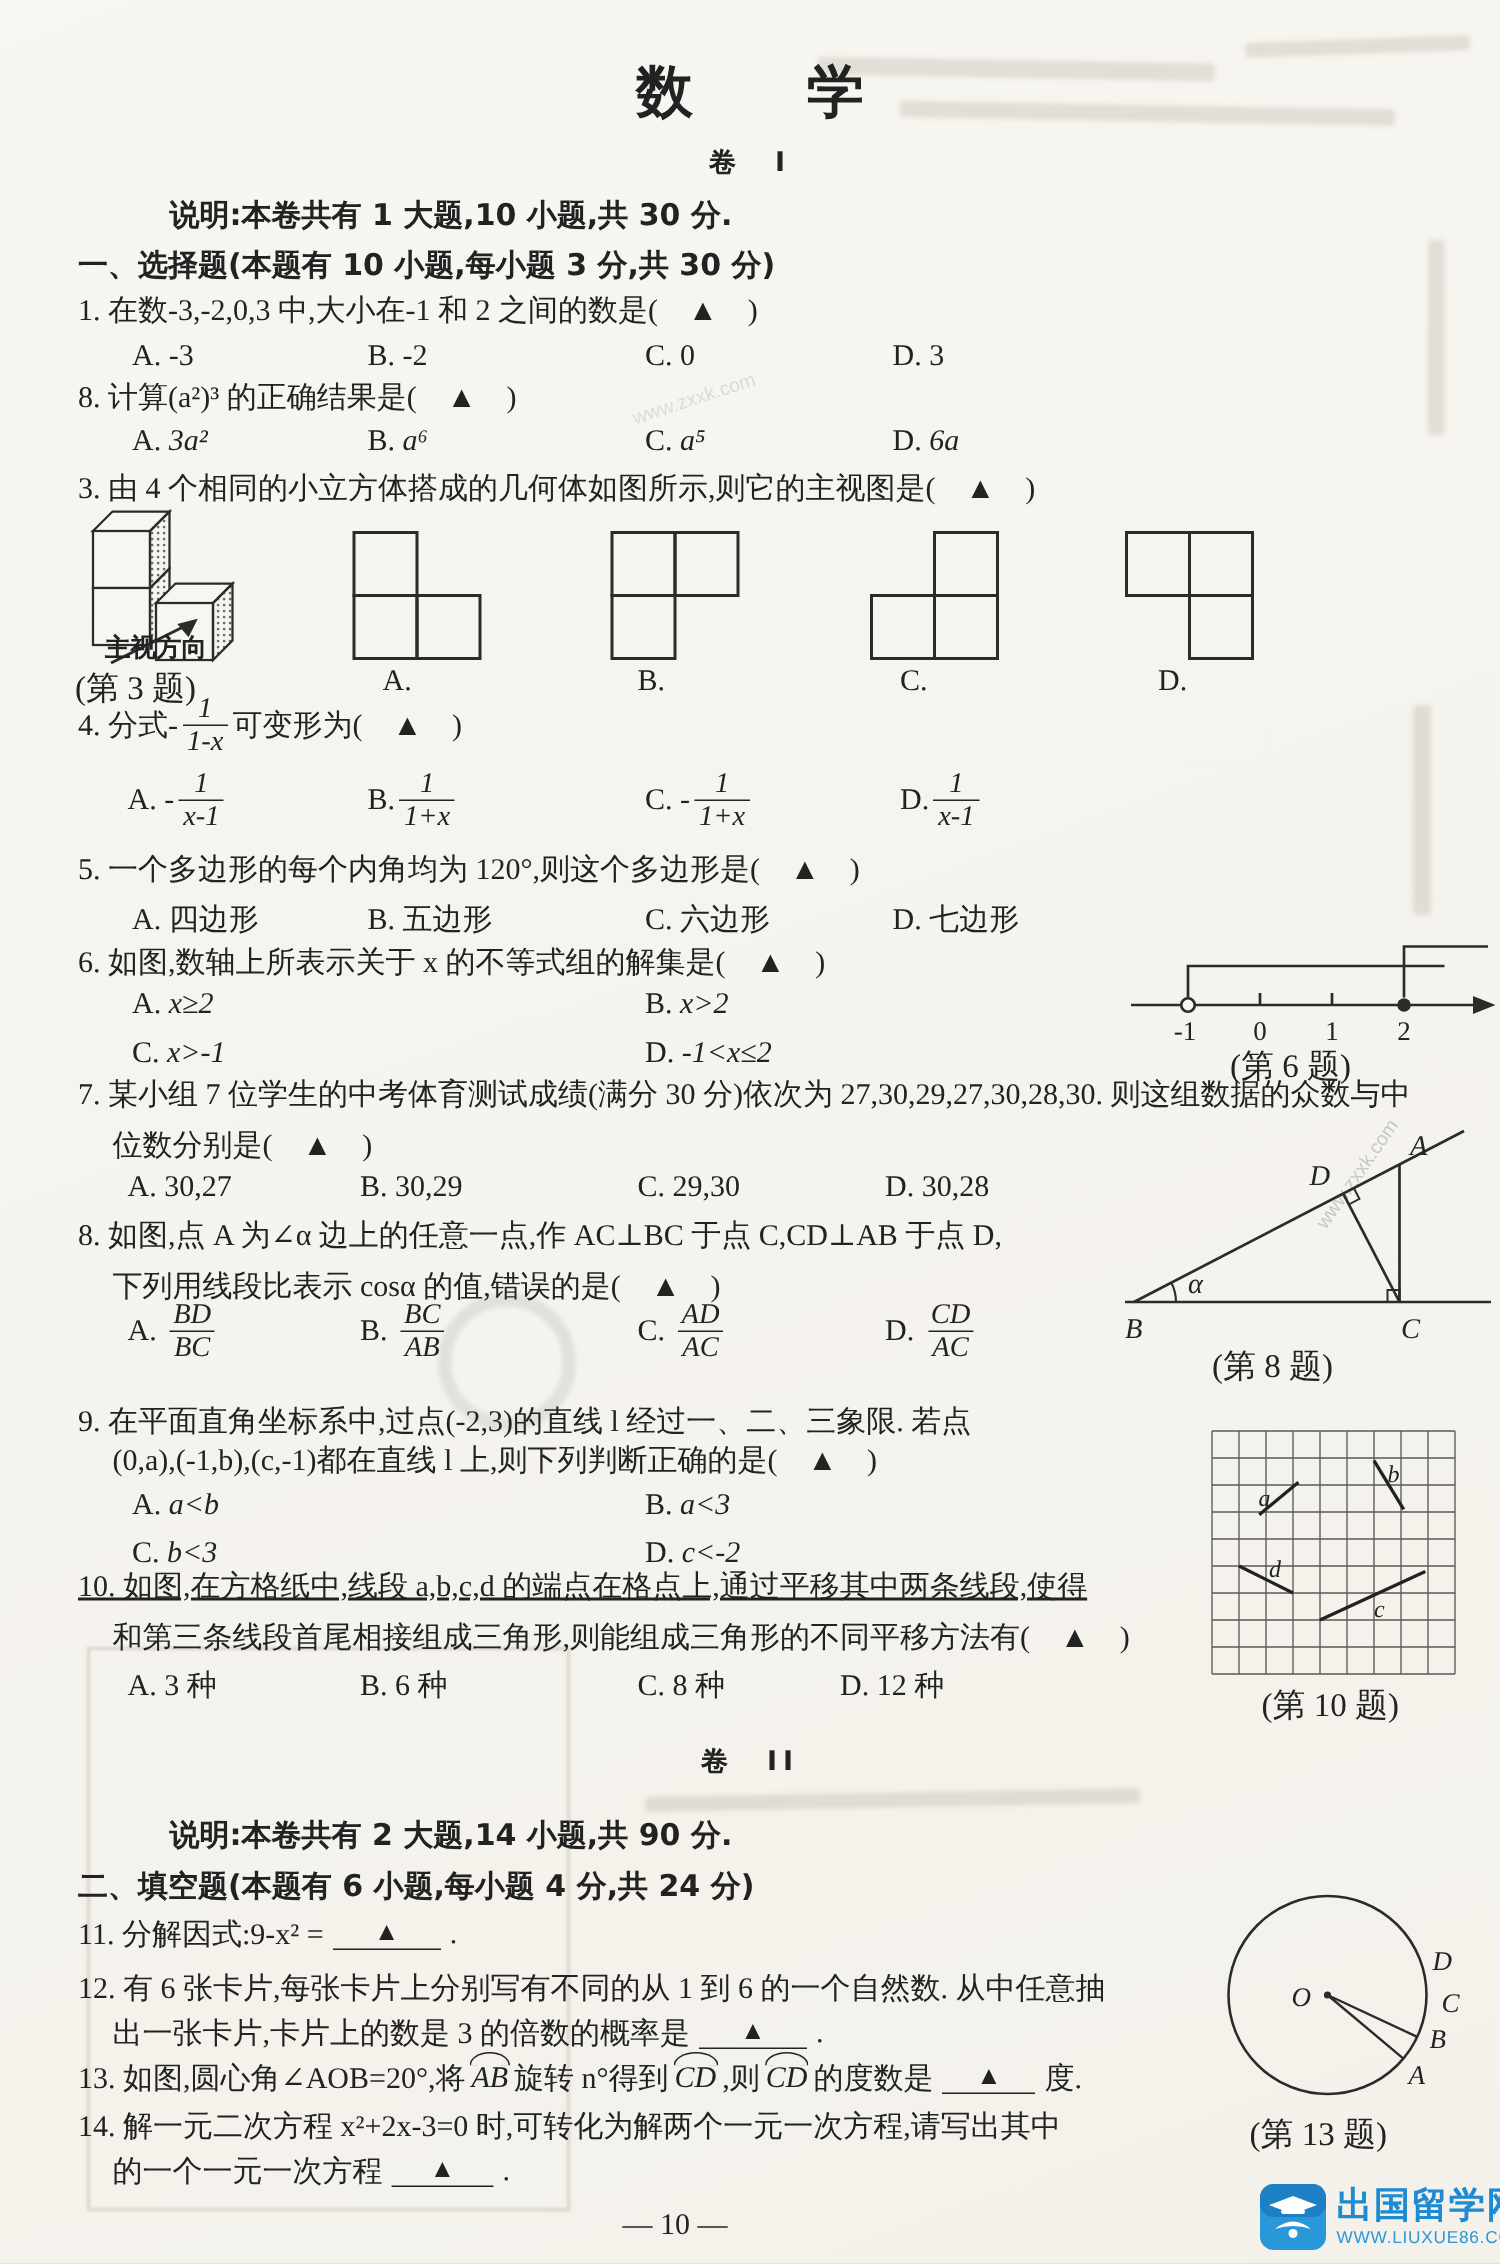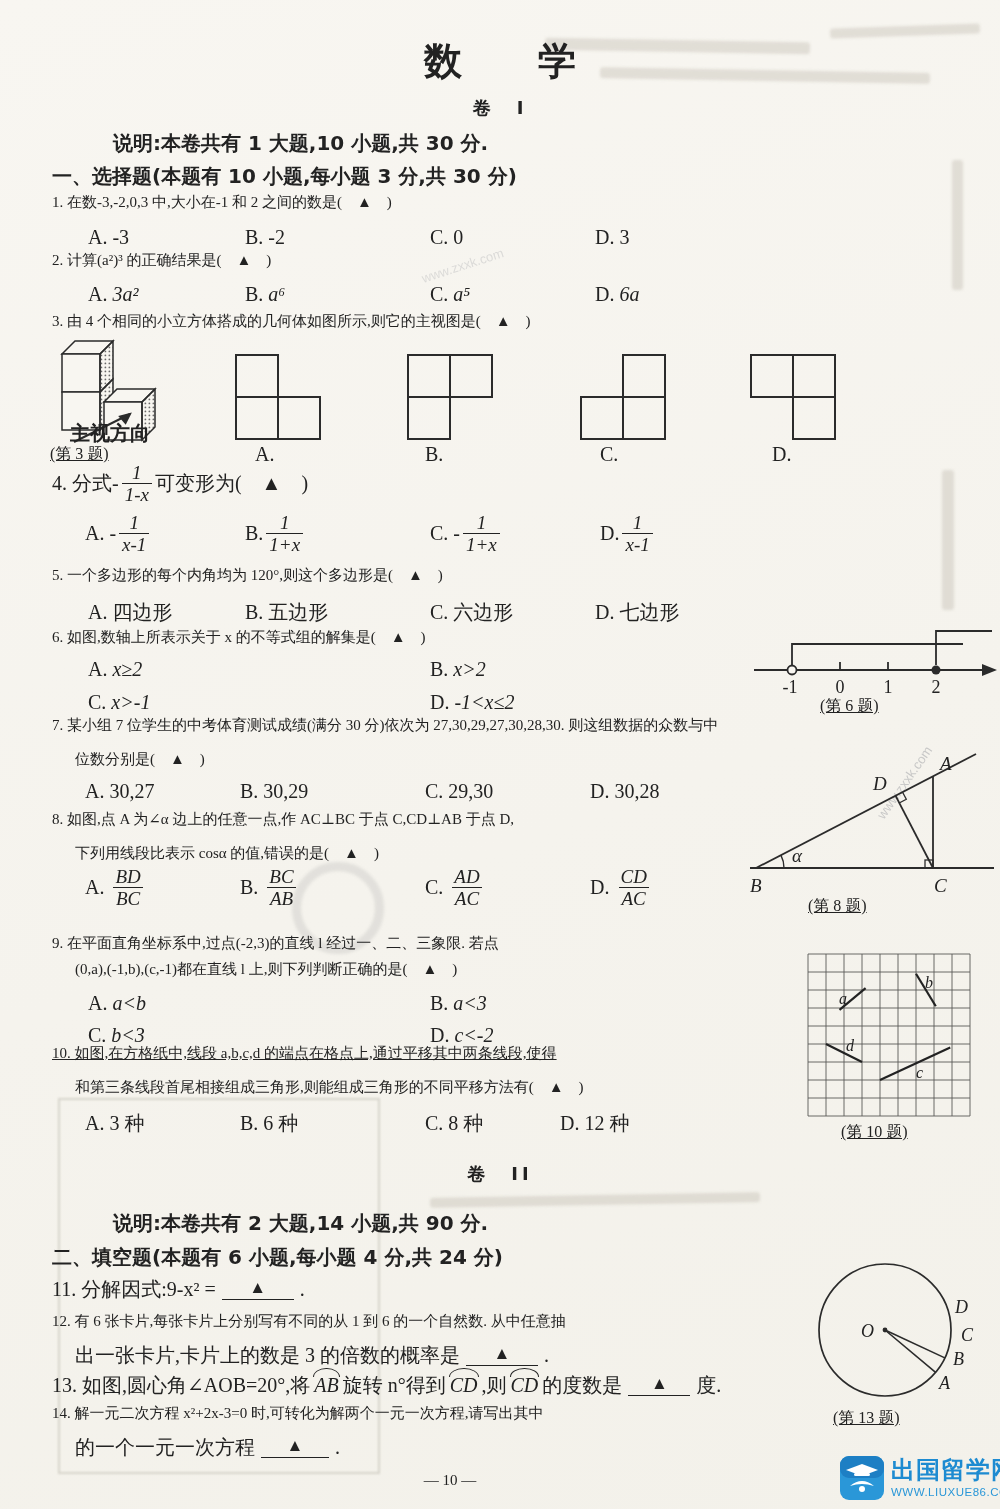--- a/index.html
+++ b/index.html
@@ -1,39 +1,39 @@
 <!DOCTYPE html>
 <html><head>
 <meta charset="utf-8">
 <style>
   html,body{margin:0;padding:0;background:#dedbd4;}
   .page{position:relative;width:1000px;height:1509px;margin:0 auto;overflow:hidden;
         background:linear-gradient(160deg,#f8f6f1 0%,#f5f3ed 55%,#f3f1ea 100%);
         font-family:"Liberation Serif","DejaVu Serif",serif;color:#222;}
-  .t{position:absolute;font-size:15px;white-space:nowrap;}
+  .t{position:absolute;font-size:20px;white-space:nowrap;}
   .bold{font-weight:bold;font-family:"DejaVu Sans","Liberation Sans",sans-serif;font-size:20px;}
   .center{left:0;width:1000px;text-align:center;}
   .title{font-size:38px;font-weight:bold;font-family:"DejaVu Sans","Liberation Sans",sans-serif;}
   .vol{font-size:18px;font-weight:bold;font-family:"DejaVu Sans","Liberation Sans",sans-serif;letter-spacing:4px;}
   .opt{position:absolute;font-size:20px;white-space:nowrap;}
   .ol{margin-right:5px;}
   .mi .ov{font-style:italic;}
   .fline{position:absolute;display:flex;align-items:center;white-space:nowrap;font-size:20px;}
   .fopt{position:absolute;display:flex;align-items:center;white-space:nowrap;font-size:20px;}
   .frac{display:inline-flex;flex-direction:column;align-items:center;line-height:1.12;font-size:19px;margin:0 3px;}
   .frac .den{border-top:1.5px solid #222;padding:0 3px;text-align:right;}
   .frac .num{padding:0 3px;}
   .fr-it{font-style:italic;}
   .blank{display:inline-block;text-align:center;border-bottom:1.8px solid #222;
          padding:0 10px 3px 10px;margin:0 6px;font-size:17px;line-height:1;}
   .arc{position:relative;display:inline-block;font-style:italic;padding:0 2px;margin:0 2px;}
   .arc::before{content:"";position:absolute;top:-6px;left:1px;right:1px;height:8px;
          border:1.4px solid #222;border-bottom:none;border-radius:50% 50% 0 0 / 100% 100% 0 0;}
   .fig{position:absolute;}
-  .cap{position:absolute;font-size:16px;white-space:nowrap;text-decoration:underline;}
+  .cap{position:absolute;font-size:22px;white-space:nowrap;}
   .figlabel{position:absolute;font-size:20px;white-space:nowrap;}
   .ghost{position:absolute;background:rgba(168,162,148,.28);filter:blur(1.8px);border-radius:3px;}
   .ghost-box{position:absolute;left:58px;top:1098px;width:318px;height:372px;
          border:2px solid rgba(150,145,128,.30);filter:blur(1px);}
   .ghost-ring{position:absolute;left:292px;top:862px;width:74px;height:74px;border-radius:50%;
          border:9px solid rgba(158,158,158,.22);filter:blur(1.5px);}
   .wm{position:absolute;color:rgba(138,140,148,.42);font-size:13px;font-family:"Liberation Sans",sans-serif;white-space:nowrap;}
   .brand{position:absolute;left:840px;top:1456px;display:flex;align-items:center;gap:7px;}
   .brand-col{display:flex;flex-direction:column;line-height:1.05;}
   .brand-name{color:#1d8bd1;font-size:24px;font-weight:bold;font-family:"DejaVu Sans","Liberation Sans",sans-serif;letter-spacing:1px;}
@@ -60,21 +60,21 @@
   <div class="t center vol" style="top:96px;">卷　I</div>
   <div class="t bold" style="left:113px;top:130px;">说明:本卷共有 1 大题,10 小题,共 30 分.</div>
   <div class="t bold" style="left:52px;top:163px;">一、选择题(本题有 10 小题,每小题 3 分,共 30 分)</div>
 
   <div class="t" style="left:52px;top:193px;">1. 在数-3,-2,0,3 中,大小在-1 和 2 之间的数是(　▲　)</div>
   <span class="opt" style="left:88px;top:226px;"><span class="ol">A.</span><span class="ov">-3</span></span>
   <span class="opt" style="left:245px;top:226px;"><span class="ol">B.</span><span class="ov">-2</span></span>
   <span class="opt" style="left:430px;top:226px;"><span class="ol">C.</span><span class="ov">0</span></span>
   <span class="opt" style="left:595px;top:226px;"><span class="ol">D.</span><span class="ov">3</span></span>
 
-  <div class="t" style="left:52px;top:251px;">2. 计算(a²)³ 的正确结果是(　▲　)</div>
+  <div class="t" style="left:52px;top:251px;">8. 计算(a²)³ 的正确结果是(　▲　)</div>
   <span class="opt mi" style="left:88px;top:283px;"><span class="ol">A.</span><span class="ov">3a²</span></span>
   <span class="opt mi" style="left:245px;top:283px;"><span class="ol">B.</span><span class="ov">a⁶</span></span>
   <span class="opt mi" style="left:430px;top:283px;"><span class="ol">C.</span><span class="ov">a⁵</span></span>
   <span class="opt mi" style="left:595px;top:283px;"><span class="ol">D.</span><span class="ov">6a</span></span>
 
   <div class="t" style="left:52px;top:312px;">3. 由 4 个相同的小立方体搭成的几何体如图所示,则它的主视图是(　▲　)</div>
 
   <div class="fig" style="left:48px;top:330px;width:190px;height:142px;">
     <svg width="185" height="114" viewBox="0 0 185 114">
       <defs>
@@ -90,21 +90,21 @@
         <polygon points="52,62 65,49 65,87 52,100" fill="url(#dots)"></polygon>
         <polygon points="56,72 69,59 107,59 94,72"></polygon>
         <rect x="56" y="72" width="38" height="38"></rect>
         <polygon points="94,72 107,59 107,97 94,110" fill="url(#dots)"></polygon>
       </g>
       <g stroke="#2b2b2b" stroke-width="2" fill="#2b2b2b">
         <line x1="26" y1="112" x2="82" y2="84"></line>
         <polygon points="82,84 72,86.5 77.5,93"></polygon>
       </g>
     </svg>
-    <div class="figlabel bold" style="left:22px;top:90px;font-size:20px;">主视方向</div>
+    <div class="figlabel bold" style="left:22px;top:90px;font-size:17px;">主视方向</div>
     <div class="cap" style="left:2px;top:114px;">(第 3 题)</div>
   </div>
 
   <svg class="fig" style="left:233px;top:352px;" width="92" height="92" viewBox="0 0 92 92">
     <g fill="none" stroke="#2b2b2b" stroke-width="2">
         <rect x="3" y="3" width="42" height="42"></rect>
         <rect x="3" y="45" width="42" height="42"></rect>
         <rect x="45" y="45" width="42" height="42"></rect>
       </g>
   </svg>

